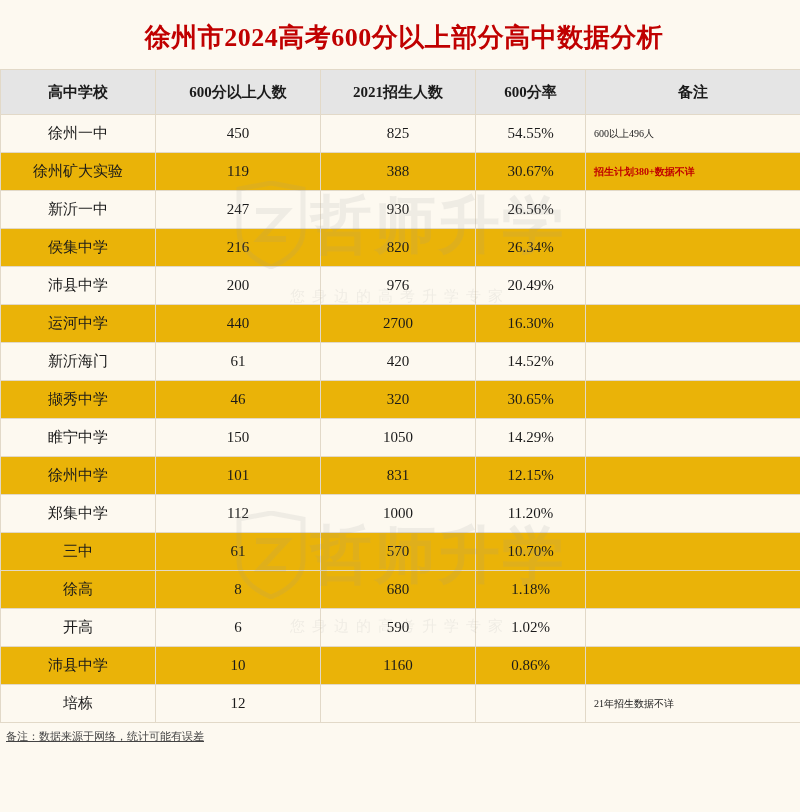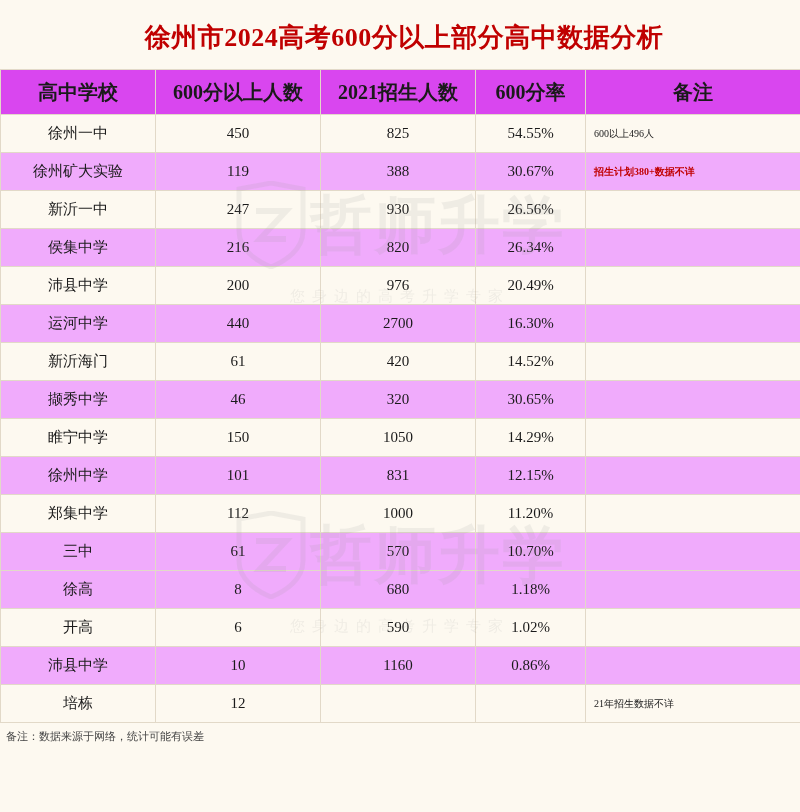--- a/index.html
+++ b/index.html
@@ -99,41 +99,42 @@
     text-align: center;
     font-family: "Liberation Serif", serif;
     color: #1a1a1a;
     padding: 0 4px;
     overflow: hidden;
     white-space: nowrap;
   }
   thead th {
     height: 44px;
     font-weight: bold;
-    font-size: 20px;
-    background: #d946ef;
+    font-size: 15px;
+    background: #e5e5e5;
   }
   tbody tr.even td { background: #fdf9f0; }
-  tbody tr.odd td  { background: #f0abfc; }
+  tbody tr.odd td  { background: #eab308; }
 
   td.school { font-size: 15px; }
   td.note {
     text-align: left;
     padding-left: 8px;
     font-size: 10px;
   }
   td.note.red { color: #c00000; font-weight: bold; }
 
   .footnote {
     font-size: 11px;
     color: #444;
     padding: 6px 0 0 6px;
     font-family: "Liberation Sans", sans-serif;
     position: relative;
     z-index: 2;
+    text-decoration: underline;
   }
 </style>
 </head>
 <body>
 
 <div class="page">
 
   <div class="watermark">
     <div class="wm-group wm-1">
       <div class="wm-shield">

